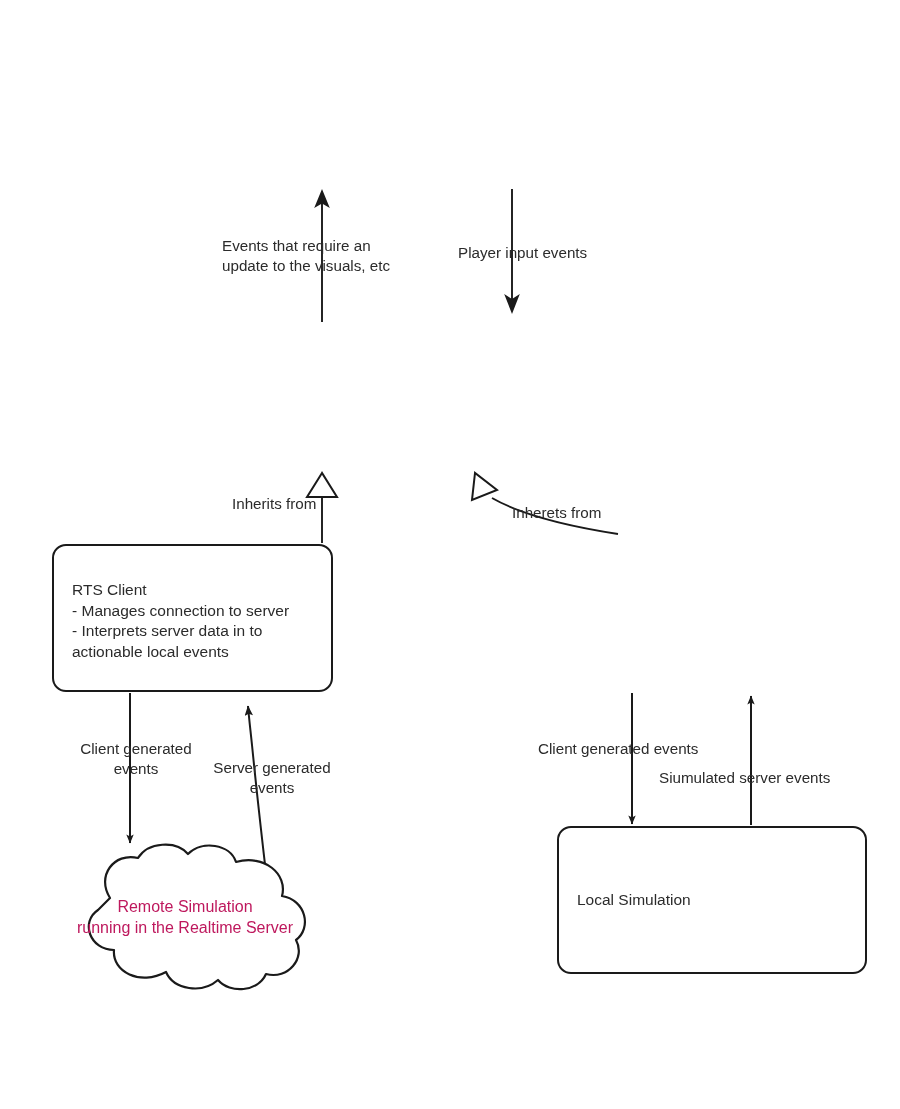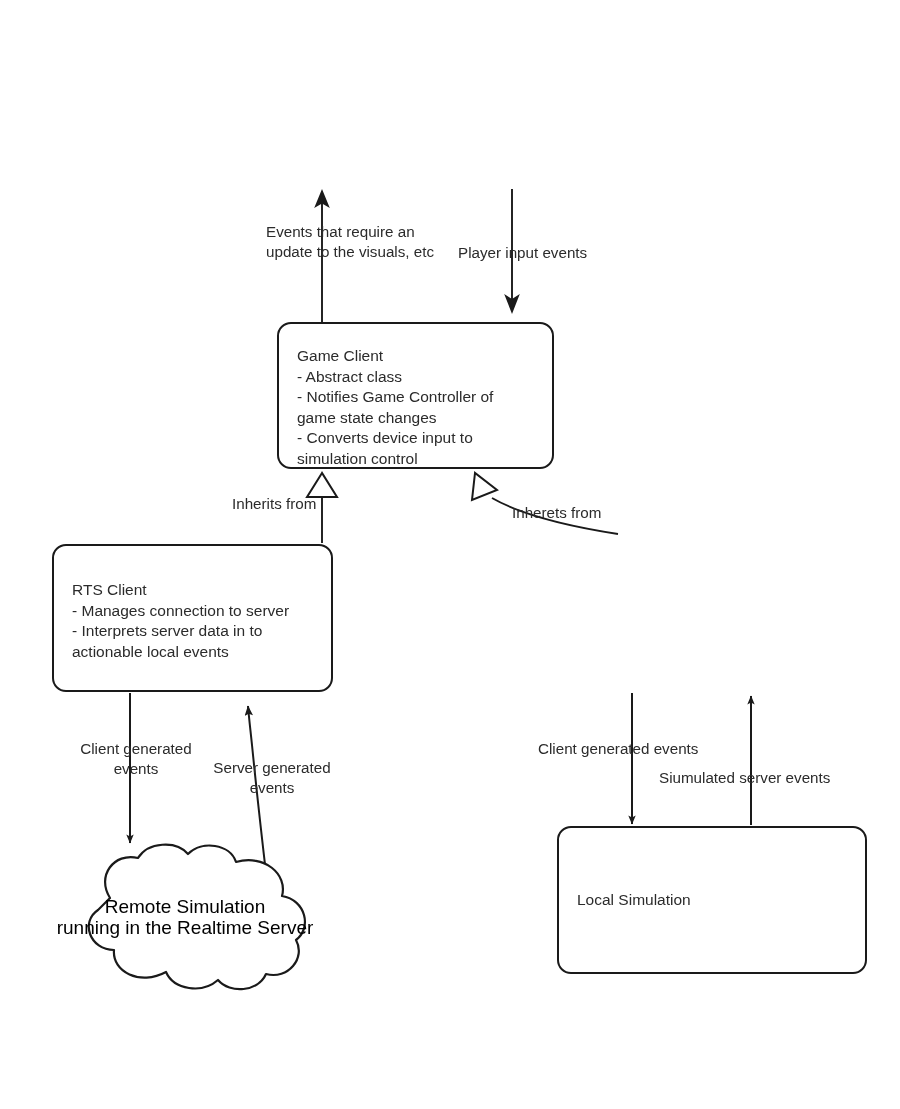--- a/index.html
+++ b/index.html
@@ -56,35 +56,35 @@
     top: 840px;
     width: 266px;
     height: 152px;
   }
   .cloud-label {
     position: absolute;
     left: 0;
     top: 56px;
     width: 266px;
     text-align: center;
-    font-size: 19px;
+    font-size: 16px;
     line-height: 21px;
-    color: #000000;
+    color: #be185d;
     white-space: pre-line;
   }
 
   .edge-label {
     position: absolute;
     font-size: 15.2px;
     line-height: 20px;
     color: #2b2b2b;
     white-space: pre-line;
     background: transparent;
   }
-  #lbl-events-visuals { left: 222px; top: 222px; width: 210px; margin-left: 44px; }
+  #lbl-events-visuals { left: 222px; top: 236px; width: 210px; }
   #lbl-player-input   { left: 450px; top: 243px; width: 180px; margin-left: 8px; }
   #lbl-inherits-left  { left: 232px; top: 494px; width: 130px; }
   #lbl-inherits-right { left: 512px; top: 503px; width: 130px; }
   #lbl-client-gen-l   { left: 66px;  top: 739px; width: 140px; text-align: center; }
   #lbl-server-gen     { left: 202px; top: 758px; width: 140px; text-align: center; }
   #lbl-client-gen-r   { left: 538px; top: 739px; width: 200px; }
   #lbl-sim-server     { left: 659px; top: 768px; width: 210px; }
 </style>
 </head>
 <body>
@@ -132,28 +132,20 @@
     <g>
       <path d="M632,693 L632,824" stroke="#1a1a1a" stroke-width="2" fill="none" marker-end="url(#m-solid)"></path>
     </g>
 
     <g>
       <path d="M751,825 L751,696" stroke="#1a1a1a" stroke-width="2" fill="none" marker-end="url(#m-solid)"></path>
     </g>
   </svg>
 
 
-  <div class="node" id="n-game-client">
-    <div class="node-text top">Game Client
-- Abstract class
-- Notifies Game Controller of
-game state changes
-- Converts device input to
-simulation control</div>
-  </div>
 
   <div class="node" id="n-rts-client">
     <div class="node-text top" style="top:34px">RTS Client
 - Manages connection to server
 - Interprets server data in to
 actionable local events</div>
   </div>
 
 
   <div class="node" id="n-local-sim">

